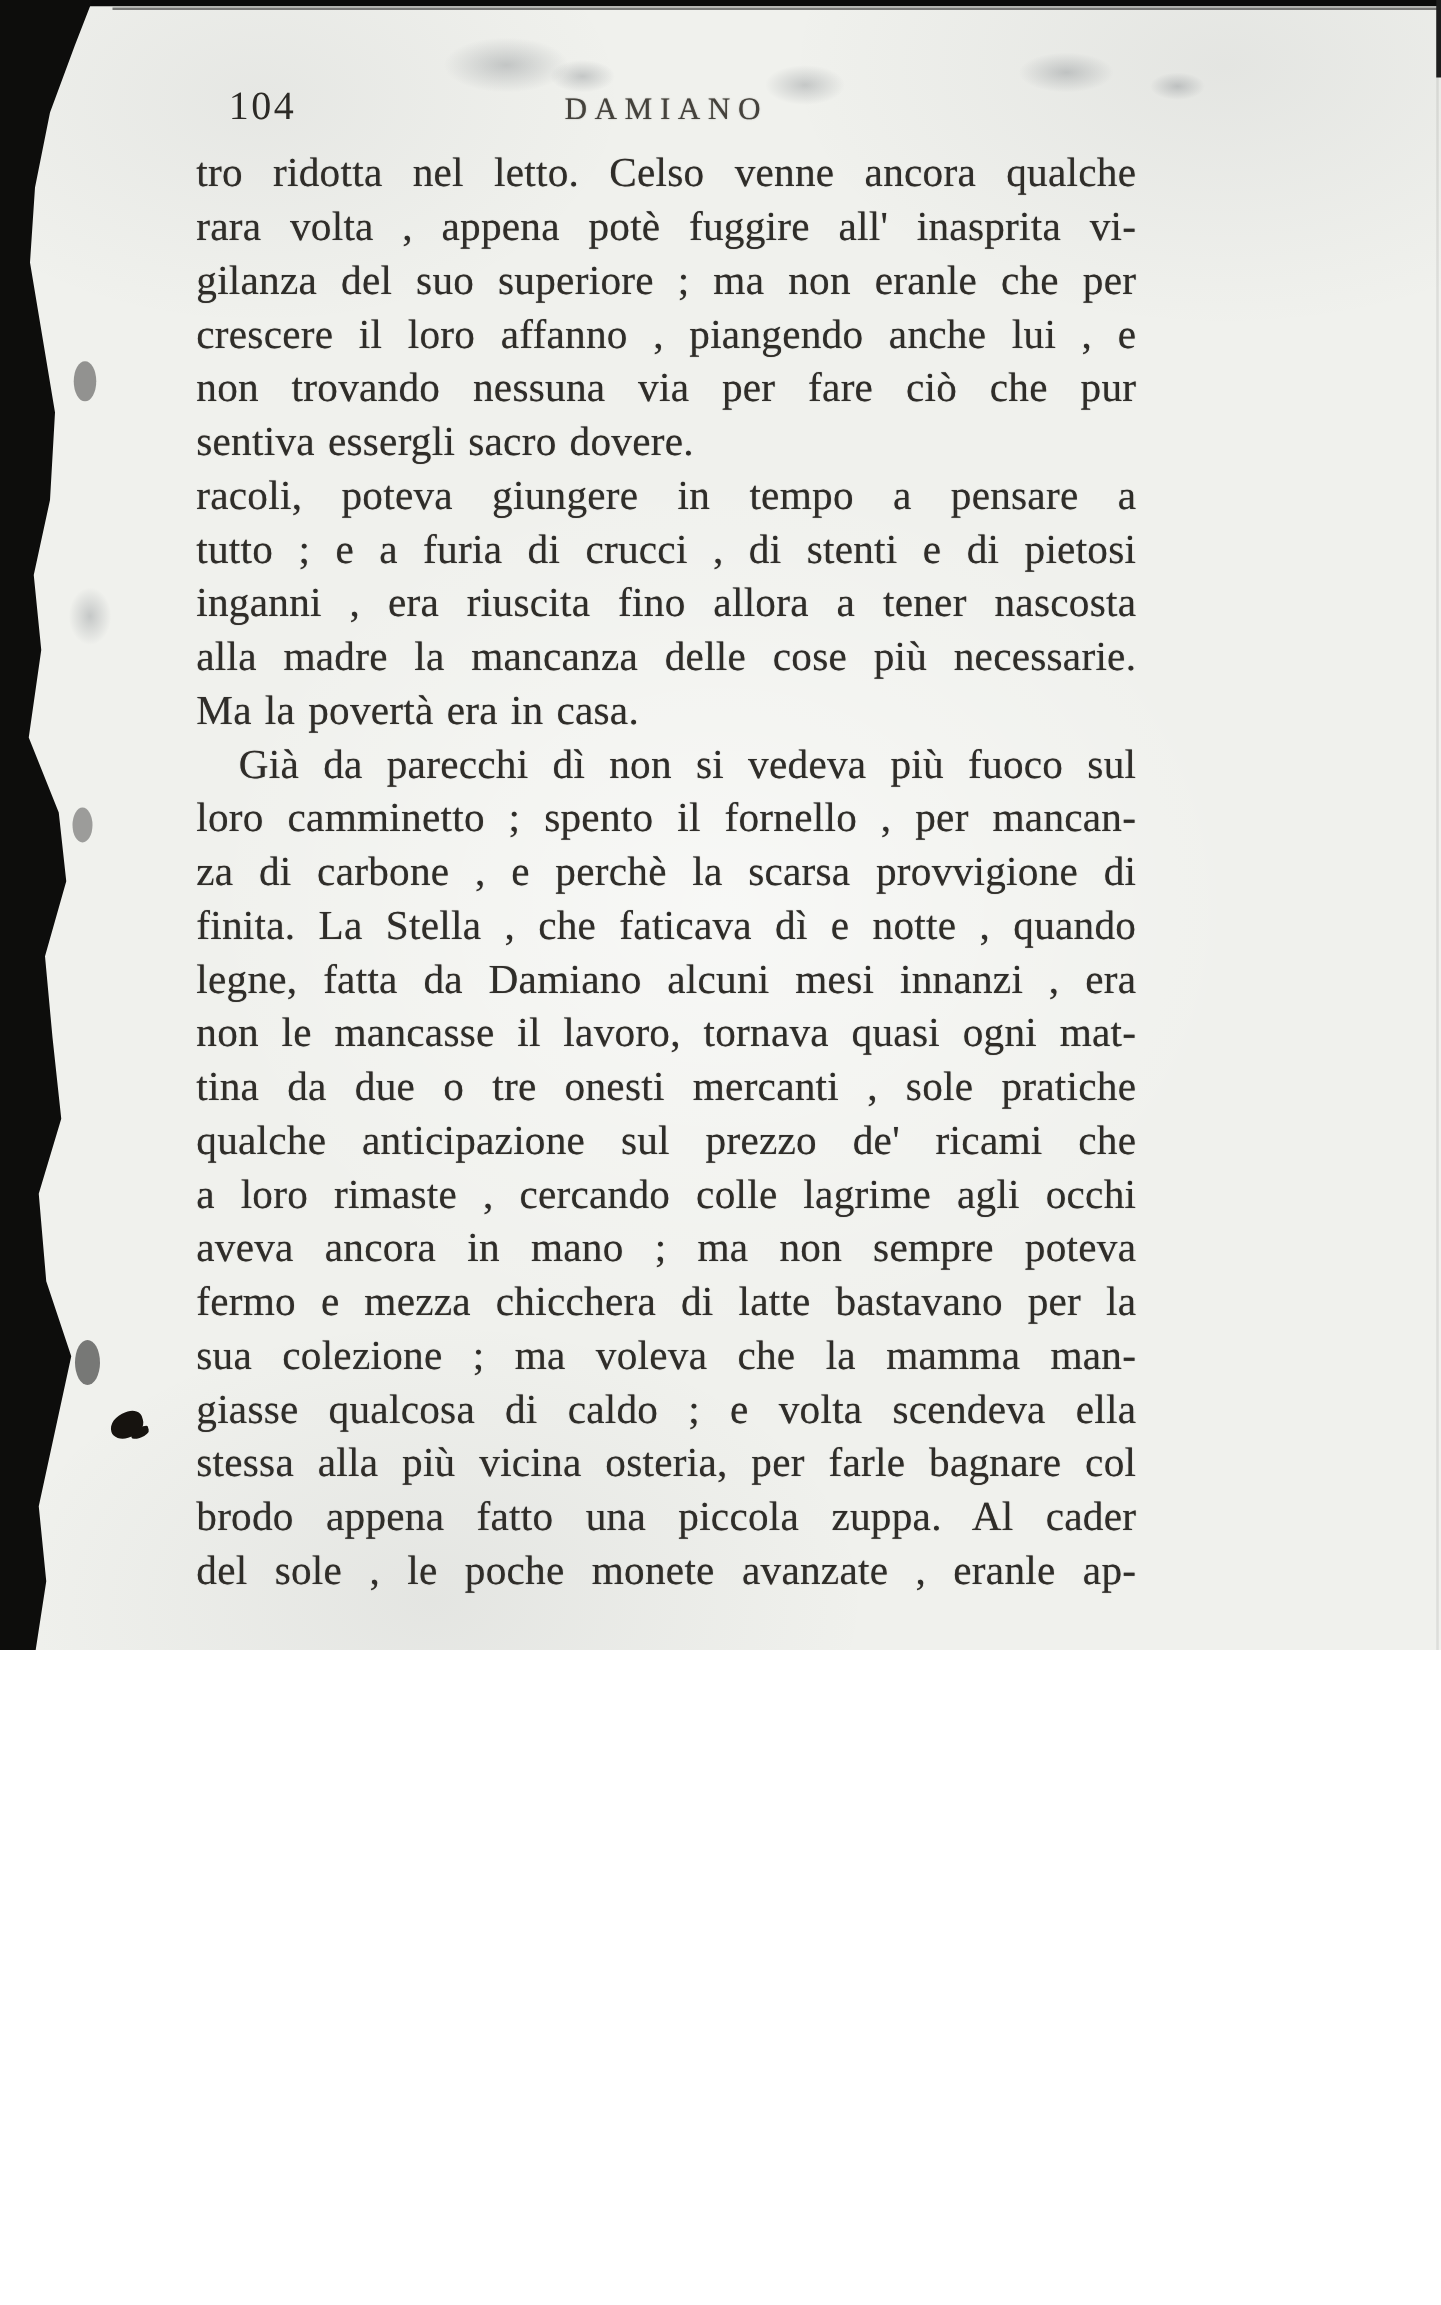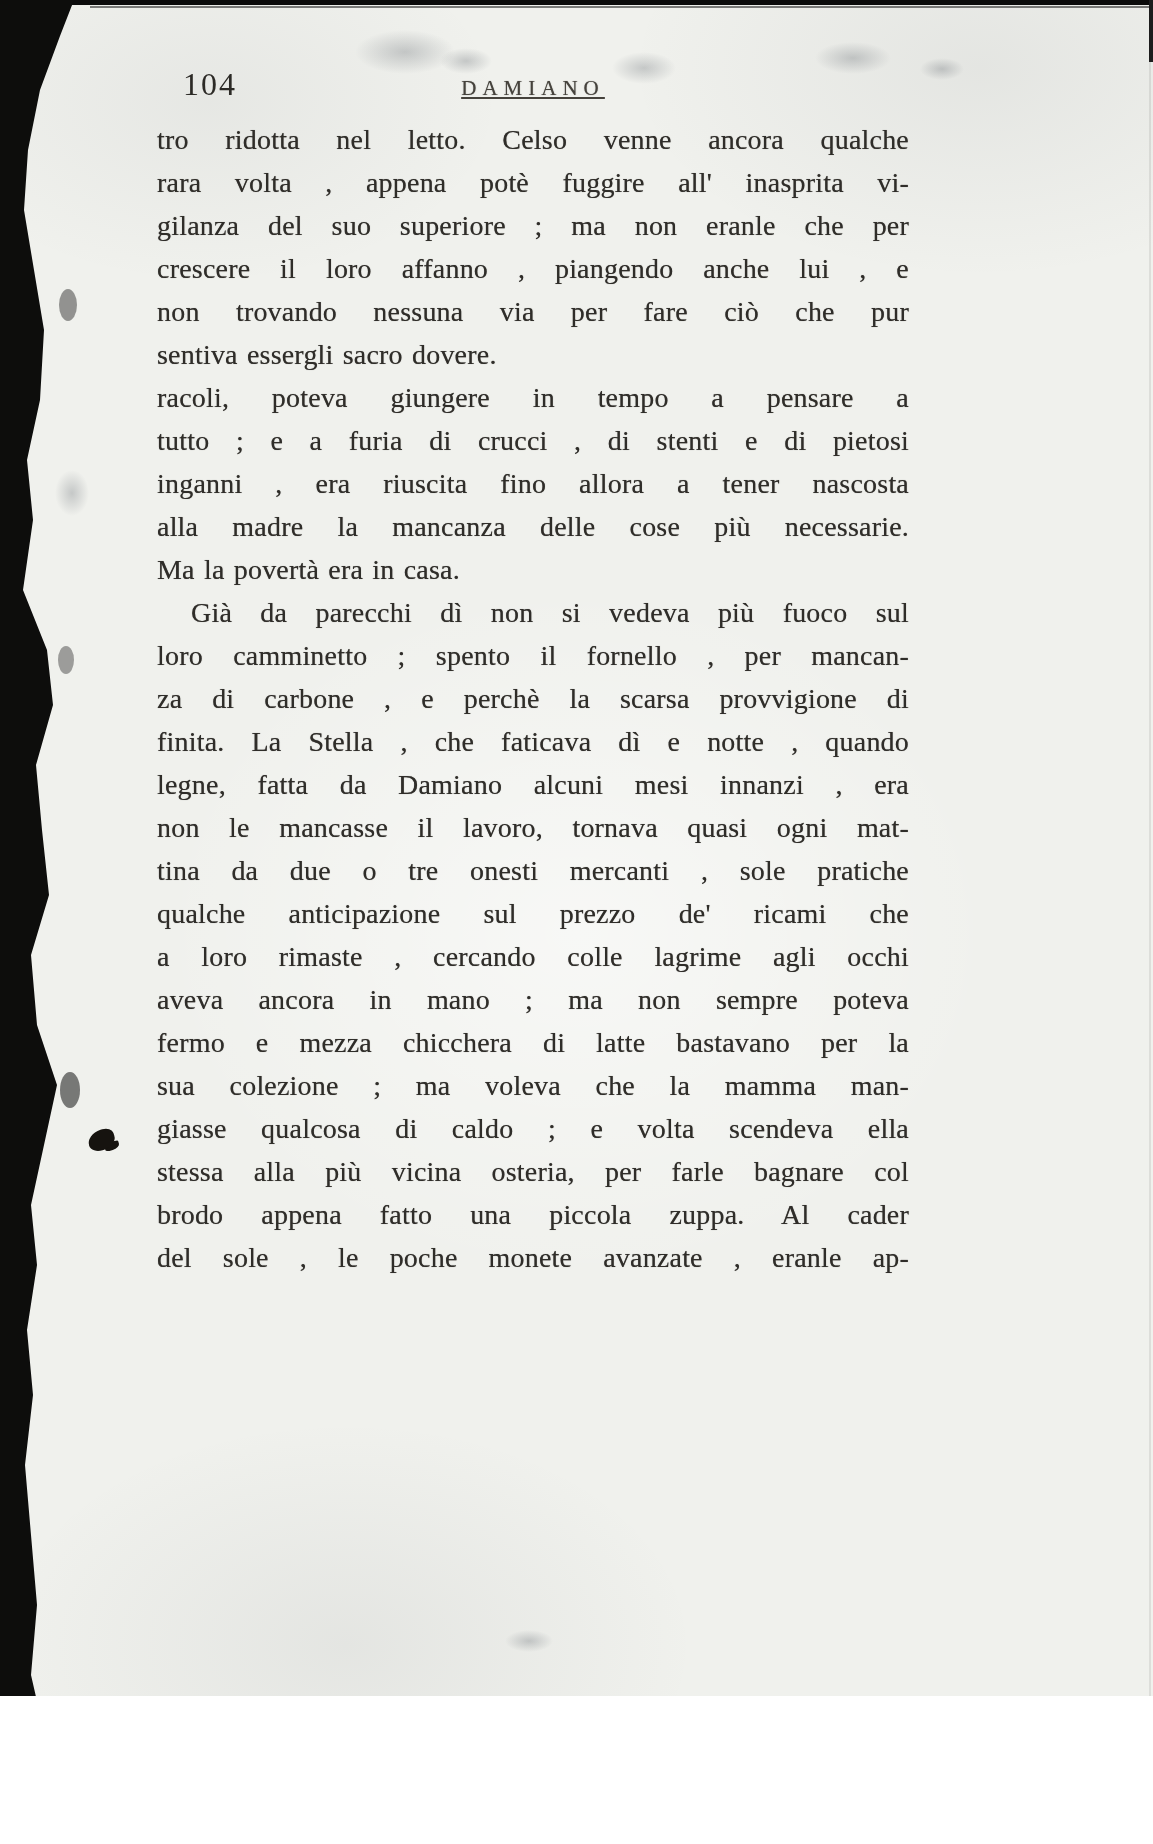--- a/index.html
+++ b/index.html
@@ -1,19 +1,19 @@
 <!DOCTYPE html>
 <html style="--paper: #f0f1ed; --ink: #2f2d29;"><head>
 <meta charset="utf-8">
 <style>
   html, body { margin: 0; padding: 0; background: #ffffff; }
   .page {
     position: relative;
     width: 1153px;
-    height: 1696px;
+    height: 1320px;
     background-color: var(--paper, #f0f1ed);
     background-image:
       radial-gradient(ellipse 420px 260px at 18% 6%, rgba(70,75,80,0.06), rgba(70,75,80,0) 70%),
       radial-gradient(ellipse 500px 300px at 85% 4%, rgba(70,75,80,0.07), rgba(70,75,80,0) 70%),
       radial-gradient(ellipse 600px 500px at 50% 55%, rgba(255,255,255,0.5), rgba(255,255,255,0) 70%),
       radial-gradient(ellipse 500px 320px at 30% 97%, rgba(70,75,80,0.07), rgba(70,75,80,0) 70%);
     overflow: hidden;
     font-family: "Liberation Serif", "DejaVu Serif", serif;
     color: var(--ink, #2f2d29);
   }
@@ -46,26 +46,26 @@
   }
   .header-row {
     display: grid; grid-template-columns: 1fr auto 1fr;
     align-items: baseline; height: 48px;
   }
   .page-num {
     justify-self: start; padding-left: 26px;
     font-size: 32px; letter-spacing: 2px; color: #2c2a26;
   }
   .running-head {
-    justify-self: center; font-size: 21px; letter-spacing: 6px;
-    color: #45423c; text-shadow: 0 0 1px rgba(69,66,60,0.6); text-decoration: underline;
+    justify-self: center; font-size: 25px; letter-spacing: 6px;
+    color: #45423c; text-shadow: 0 0 1px rgba(69,66,60,0.6);
   }
   .lines { margin-top: 4px; }
   .line {
-    font-size: 28px; line-height: 43px; letter-spacing: 0.2px; word-spacing: 2px;
+    font-size: 33px; line-height: 43px; letter-spacing: 0.2px; word-spacing: 2px;
     text-align: justify; text-align-last: justify;
     text-shadow: 0 0 0.7px rgba(47,45,41,0.65);
     white-space: normal;
   }
   .line.indent { text-indent: 34px; }
   .line.last { text-align-last: left; }
 </style>
 </head>
 <body>
 

